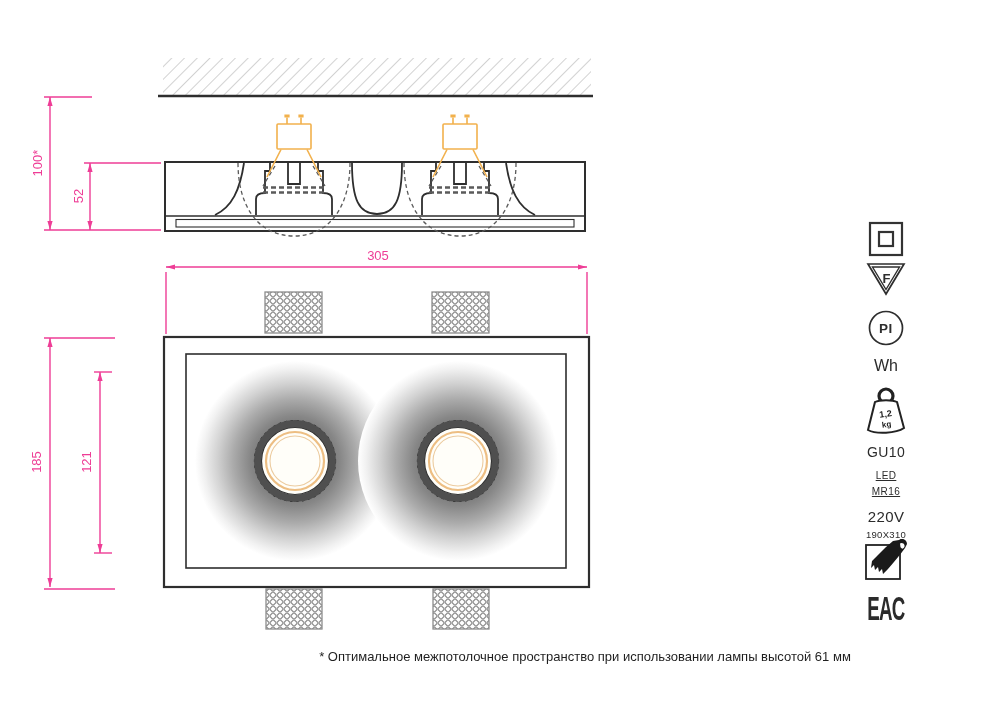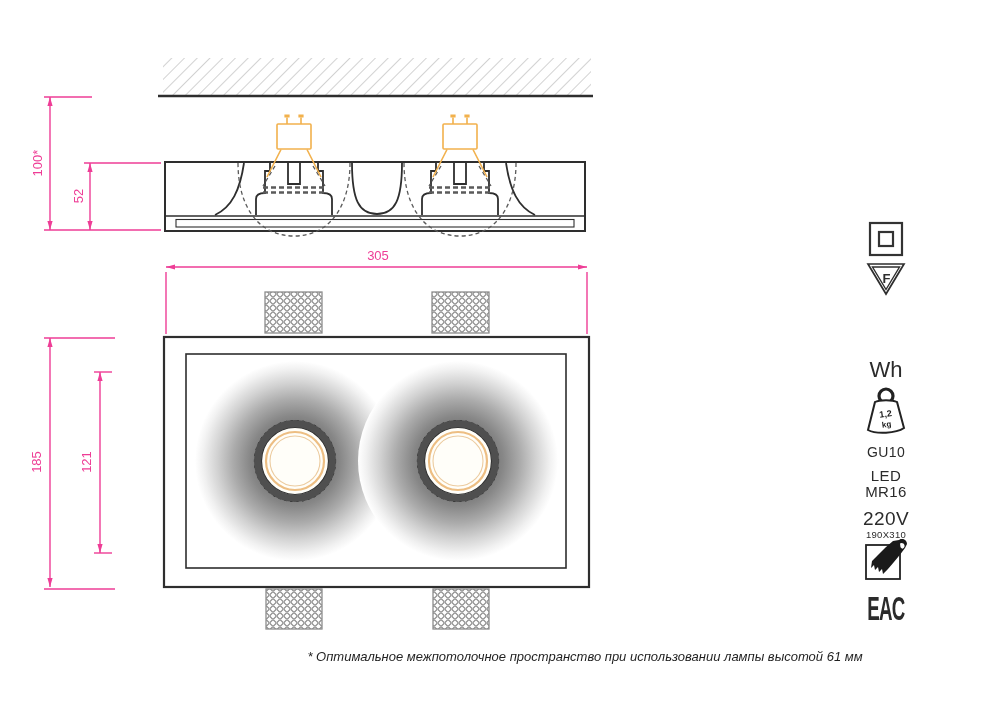--- a/index.html
+++ b/index.html
@@ -3,29 +3,29 @@
 <meta charset="utf-8">
 <style>
   html,body{margin:0;padding:0;background:#ffffff;font-family:"Liberation Sans",sans-serif;}
   #canvas{position:relative;width:1000px;height:706px;background:#fff;overflow:hidden;}
   #art{position:absolute;left:0;top:0;}
   .dim-label{position:absolute;color:#ee3d96;font-size:13px;font-weight:400;
     display:flex;align-items:center;justify-content:center;white-space:nowrap;}
   .rot{transform:rotate(-90deg);}
   .side-item{position:absolute;left:846px;width:80px;text-align:center;color:#2b2b2b;}
   .side-item svg{display:block;margin:0 auto;}
-  .txt-wh{font-size:22px;}
+  .txt-wh{font-size:16px;}
   .txt-gu10{font-size:14px;font-weight:normal;letter-spacing:.4px;}
-  .txt-lamp{font-size:15px;line-height:16px;letter-spacing:.4px;}
-  .txt-volt{font-size:19px;letter-spacing:.4px;}
+  .txt-lamp{font-size:10px;line-height:16px;letter-spacing:.4px;text-decoration:underline;}
+  .txt-volt{font-size:15px;letter-spacing:.4px;}
   .txt-cutout{font-size:9.5px;font-weight:normal;letter-spacing:.3px;}
   .txt-eac{font-size:26px;font-weight:bold;letter-spacing:-1px;display:inline-block;
     transform:scale(0.72,1.25);transform-origin:center;}
   .footnote{position:absolute;left:285px;top:649px;width:600px;text-align:center;
-    font-size:13px;color:#1f1f1f;font-style:italic;}
+    font-size:13px;color:#1f1f1f;}
 </style>
 </head>
 <body>
 
 <div id="canvas">
 
   <svg id="art" width="1000" height="706" viewBox="0 0 1000 706">
     <defs>
       <pattern id="hatch" width="9" height="9" patternUnits="userSpaceOnUse" patternTransform="rotate(45)">
         <line x1="0" y1="0" x2="0" y2="9" stroke="#b4b4b4" stroke-width="1.2"></line>
@@ -167,20 +167,26 @@
   </div>
 
   <div class="side-item" style="top:262px;">
     <svg width="40" height="34" viewBox="0 0 40 34">
       <polygon points="2,2 38,2 20,32" fill="none" stroke="#2e2e2e" stroke-width="1.7"></polygon>
       <polygon points="6.5,5 33.5,5 20,27.5" fill="none" stroke="#2e2e2e" stroke-width="1.4"></polygon>
       <text x="20.5" y="16.5" text-anchor="middle" dominant-baseline="central" font-size="13" font-weight="bold" fill="#2e2e2e">F</text>
     </svg>
   </div>
 
+  <div class="side-item" style="top:309px;">
+    <svg width="38" height="38" viewBox="0 0 38 38">
+      <circle cx="19" cy="19" r="16.5" fill="none" stroke="#2e2e2e" stroke-width="1.7"></circle>
+      <text x="19" y="19.5" text-anchor="middle" dominant-baseline="central" font-size="13.5" font-weight="600" letter-spacing="0.5" fill="#2e2e2e">PI</text>
+    </svg>
+  </div>
 
   <div class="side-item txt-wh" style="top:357px;">Wh</div>
 
   <div class="side-item" style="top:386px;">
     <svg width="46" height="52" viewBox="0 0 46 52">
       <circle cx="23" cy="10" r="7" fill="none" stroke="#222222" stroke-width="3.2"></circle>
       <path d="M12,16 C16,13.5 30,13.5 34,16 L41,42 C33,47.5 13,48.5 5,44 Z" fill="#ffffff" stroke="#222222" stroke-width="2"></path>
       <text x="23" y="31" text-anchor="middle" font-size="9" font-weight="600" fill="#222222" transform="rotate(-8 23 31)">1,2</text>
       <text x="24" y="41" text-anchor="middle" font-size="8" font-weight="600" fill="#222222" transform="rotate(-8 24 41)">kg</text>
     </svg>

